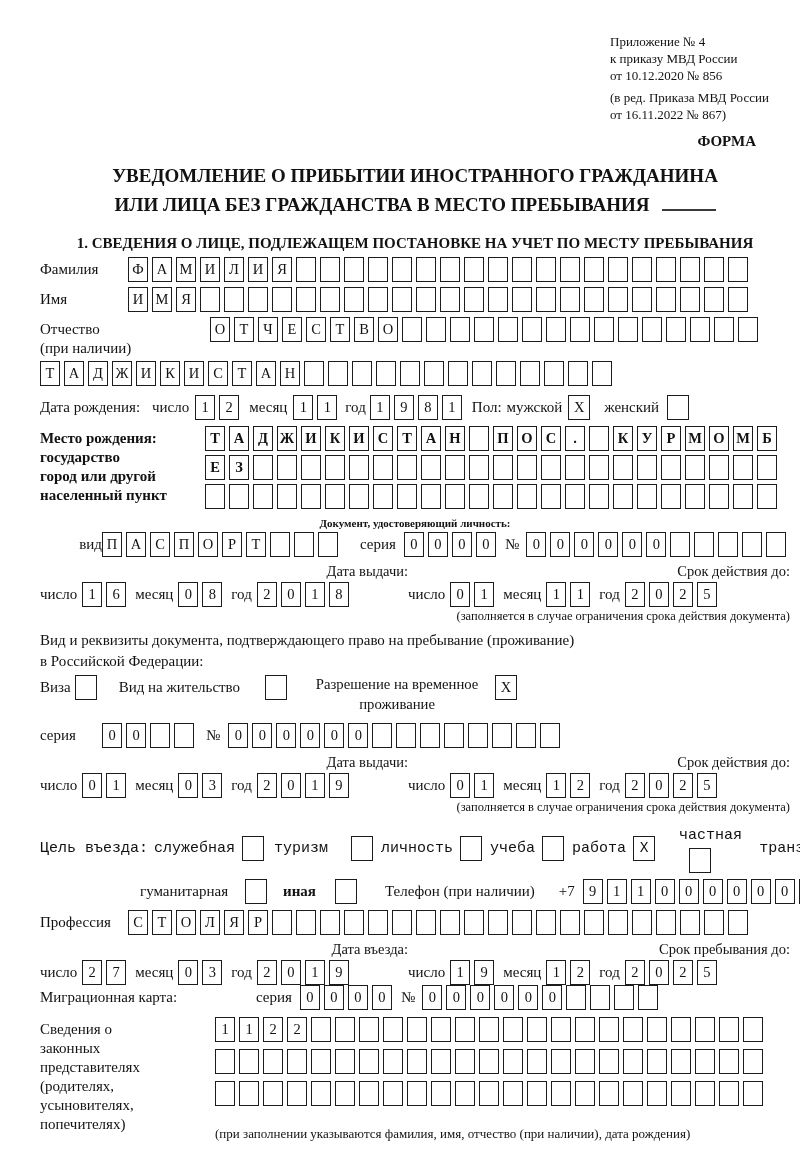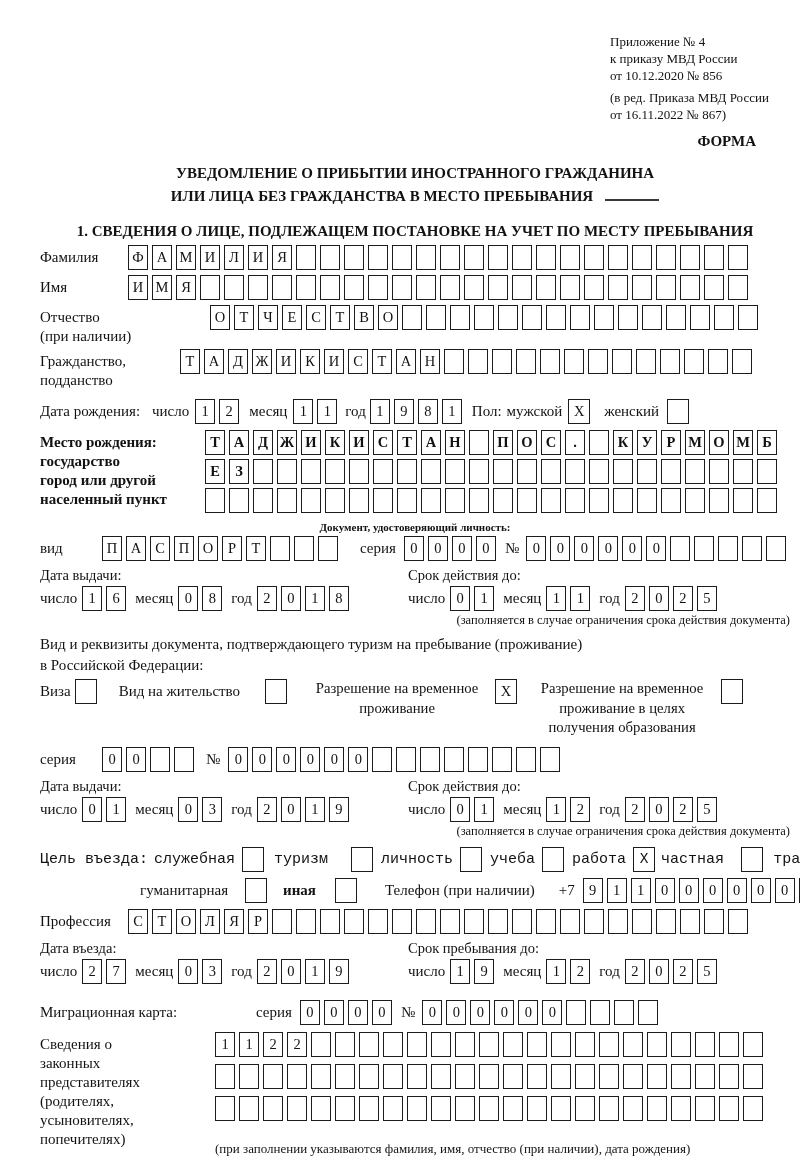--- a/index.html
+++ b/index.html
@@ -8,21 +8,21 @@
     width: 800px; height: 1163px;
     font-family: "Liberation Serif", "DejaVu Serif", serif;
     color: #121212; font-size: 15px;
   }
   .page { position: relative; width: 800px; height: 1163px; padding: 34px 10px 0 40px; overflow: hidden; background: #fff; }
 
   .appendix { margin-left: 570px; width: 195px; font-size: 13px; line-height: 1.3; }
   .appendix .gap { height: 5px; }
   .forma { margin-top: 10px; padding-right: 34px; text-align: right; font-weight: bold; font-size: 15px; }
 
-  .title { margin-top: 12px; text-align: center; font-weight: bold; font-size: 15px; line-height: 1.5; }
+  .title { margin-top: 12px; text-align: center; font-weight: bold; font-size: 19px; line-height: 1.5; }
   .blank-underline { display: inline-block; width: 54px; border-bottom: 2px solid #3a3a3a; height: 0.9em; margin-left: 12px; }
 
   .sec-heading { margin-top: 16px; text-align: center; font-weight: bold; font-size: 15px; }
 
   .row { display: flex; align-items: flex-start; margin-top: 5px; }
   .lbl { white-space: nowrap; line-height: 25px; }
   .lbl2 { line-height: 19px; padding-top: 3px; }
 
   .cells { display: inline-flex; gap: 4px; flex-wrap: nowrap; }
   .cell {
@@ -43,21 +43,21 @@
   .w165 { width: 165px; flex: none; }
   .w170 { width: 170px; flex: none; }
   .stack { display: flex; flex-direction: column; }
   .stack .cells { margin-bottom: 4px; }
 
   .doc-heading { margin-top: 4px; text-align: center; font-weight: bold; font-size: 11px; }
 
   .dates-block { display: flex; margin-top: 5px; }
   .date-half-left  { width: 368px; flex: none; }
   .date-half-right { flex: 1; }
-  .date-heading { text-align: left; font-size: 14.5px; line-height: 18px; }
+  .date-heading { text-align: right; font-size: 14.5px; line-height: 18px; }
   .date-parts { display: flex; align-items: center; margin-top: 2px; }
   .date-parts .lbl { margin-right: 5px; }
   .date-parts .cells { margin-right: 9px; }
   .date-note { font-size: 12.5px; text-align: right; margin-top: 2px; line-height: 15px; white-space: nowrap; }
 
   .intro { margin-top: 6px; line-height: 21px; }
 
   .opts-row { display: flex; align-items: flex-start; margin-top: 3px; }
   .opt-pair { display: inline-flex; align-items: flex-start; }
   .opt-pair .lbl { margin-right: 7px; }
@@ -180,24 +180,20 @@
         <span class="cell"></span>
         <span class="cell"></span>
         <span class="cell"></span>
         <span class="cell"></span>
         <span class="cell"></span>
         <span class="cell"></span>
       </span>
   </div>
 
   <div class="row" style="margin-top:3px;">
-    <span class="lbl2 w140">
-      <div>Гражданство,</div>
-      <div>подданство</div>
-    </span>
     <span class="cells">
         <span class="cell">Т</span>
         <span class="cell">А</span>
         <span class="cell">Д</span>
         <span class="cell">Ж</span>
         <span class="cell">И</span>
         <span class="cell">К</span>
         <span class="cell">И</span>
         <span class="cell">С</span>
         <span class="cell">Т</span>
@@ -330,21 +326,21 @@
           <span class="cell"></span>
           <span class="cell"></span>
           <span class="cell"></span>
         </span>
     </span>
   </div>
 
   <div class="doc-heading">Документ, удостоверяющий личность:</div>
 
   <div class="row" style="margin-top:3px;align-items:center;">
-    <span class="lbl" style="width:62px;flex:none;">вид</span>
+    <span class="lbl" style="width:62px;flex:none;text-align:right;">вид</span>
     <span class="cells">
         <span class="cell">П</span>
         <span class="cell">А</span>
         <span class="cell">С</span>
         <span class="cell">П</span>
         <span class="cell">О</span>
         <span class="cell">Р</span>
         <span class="cell">Т</span>
         <span class="cell"></span>
         <span class="cell"></span>
@@ -414,39 +410,35 @@
             <span class="cell">2</span>
             <span class="cell">0</span>
             <span class="cell">2</span>
             <span class="cell">5</span>
           </span>
       </div>
       <div class="date-note">(заполняется в случае ограничения срока действия документа)</div>
     </div>
   </div>
 
-  <div class="intro">Вид и реквизиты документа, подтверждающего туризм на пребывание (проживание)</div>
+  <div class="intro">Вид и реквизиты документа, подтверждающего право на пребывание (проживание)</div>
   <div class="intro" style="margin-top:0;">в Российской Федерации:</div>
 
   <div class="opts-row">
     <span class="opt-pair">
       <span class="lbl" style="margin-right:4px;">Виза</span>
       <span class="checkbox"></span>
     </span>
     <span class="opt-pair" style="margin-left:22px;">
       <span class="lbl">Вид на жительство</span>
       <span class="checkbox" style="margin-left:18px;"></span>
     </span>
     <span class="opt-pair" style="margin-left:24px;">
       <span class="opt-block" style="width:172px;">Разрешение на временное проживание</span>
       <span class="checkbox" style="margin-left:12px;">X</span>
-    </span>
-    <span class="opt-pair" style="margin-left:16px;">
-      <span class="opt-block" style="width:178px;">Разрешение на временное проживание в целях получения образования</span>
-      <span class="checkbox" style="margin-left:10px;"></span>
     </span>
   </div>
 
   <div class="row" style="margin-top:9px;align-items:center;">
     <span class="lbl" style="width:62px;flex:none;">серия</span>
     <span class="cells">
         <span class="cell">0</span>
         <span class="cell">0</span>
         <span class="cell"></span>
         <span class="cell"></span>
@@ -533,21 +525,21 @@
       <span class="checkbox"></span>
     </span>
     <span class="opt-pair" style="margin-left:8px;">
       <span class="lbl">учеба</span>
       <span class="checkbox"></span>
     </span>
     <span class="opt-pair" style="margin-left:8px;">
       <span class="lbl">работа</span>
       <span class="checkbox">X</span>
     </span>
-    <span class="opt-pair" style="margin-left:6px;">
+    <span class="opt-pair" style="margin-left:24px;flex-direction:column;">
       <span class="lbl">частная</span>
       <span class="checkbox" style="margin-left:10px;"></span>
     </span>
     <span class="opt-pair" style="margin-left:10px;">
       <span class="lbl">транзит</span>
       <span class="checkbox" style="margin-left:10px;"></span>
     </span>
   </div>
 
   <div class="opts-row" style="margin-top:6px;align-items:center;margin-left:100px;">
@@ -647,21 +639,21 @@
         <span class="cells">
             <span class="cell">2</span>
             <span class="cell">0</span>
             <span class="cell">2</span>
             <span class="cell">5</span>
           </span>
       </div>
     </div>
   </div>
 
-  <div class="row" style="margin-top:16px;align-items:center;">
+  <div class="row" style="margin-top:0;align-items:center;">
     <span class="lbl" style="width:158px;flex:none;">Миграционная карта:</span>
     <span class="lbl" style="margin:0 8px 0 58px;">серия</span>
     <span class="cells">
         <span class="cell">0</span>
         <span class="cell">0</span>
         <span class="cell">0</span>
         <span class="cell">0</span>
       </span>
     <span class="lbl" style="margin:0 7px 0 9px;">№</span>
     <span class="cells">

